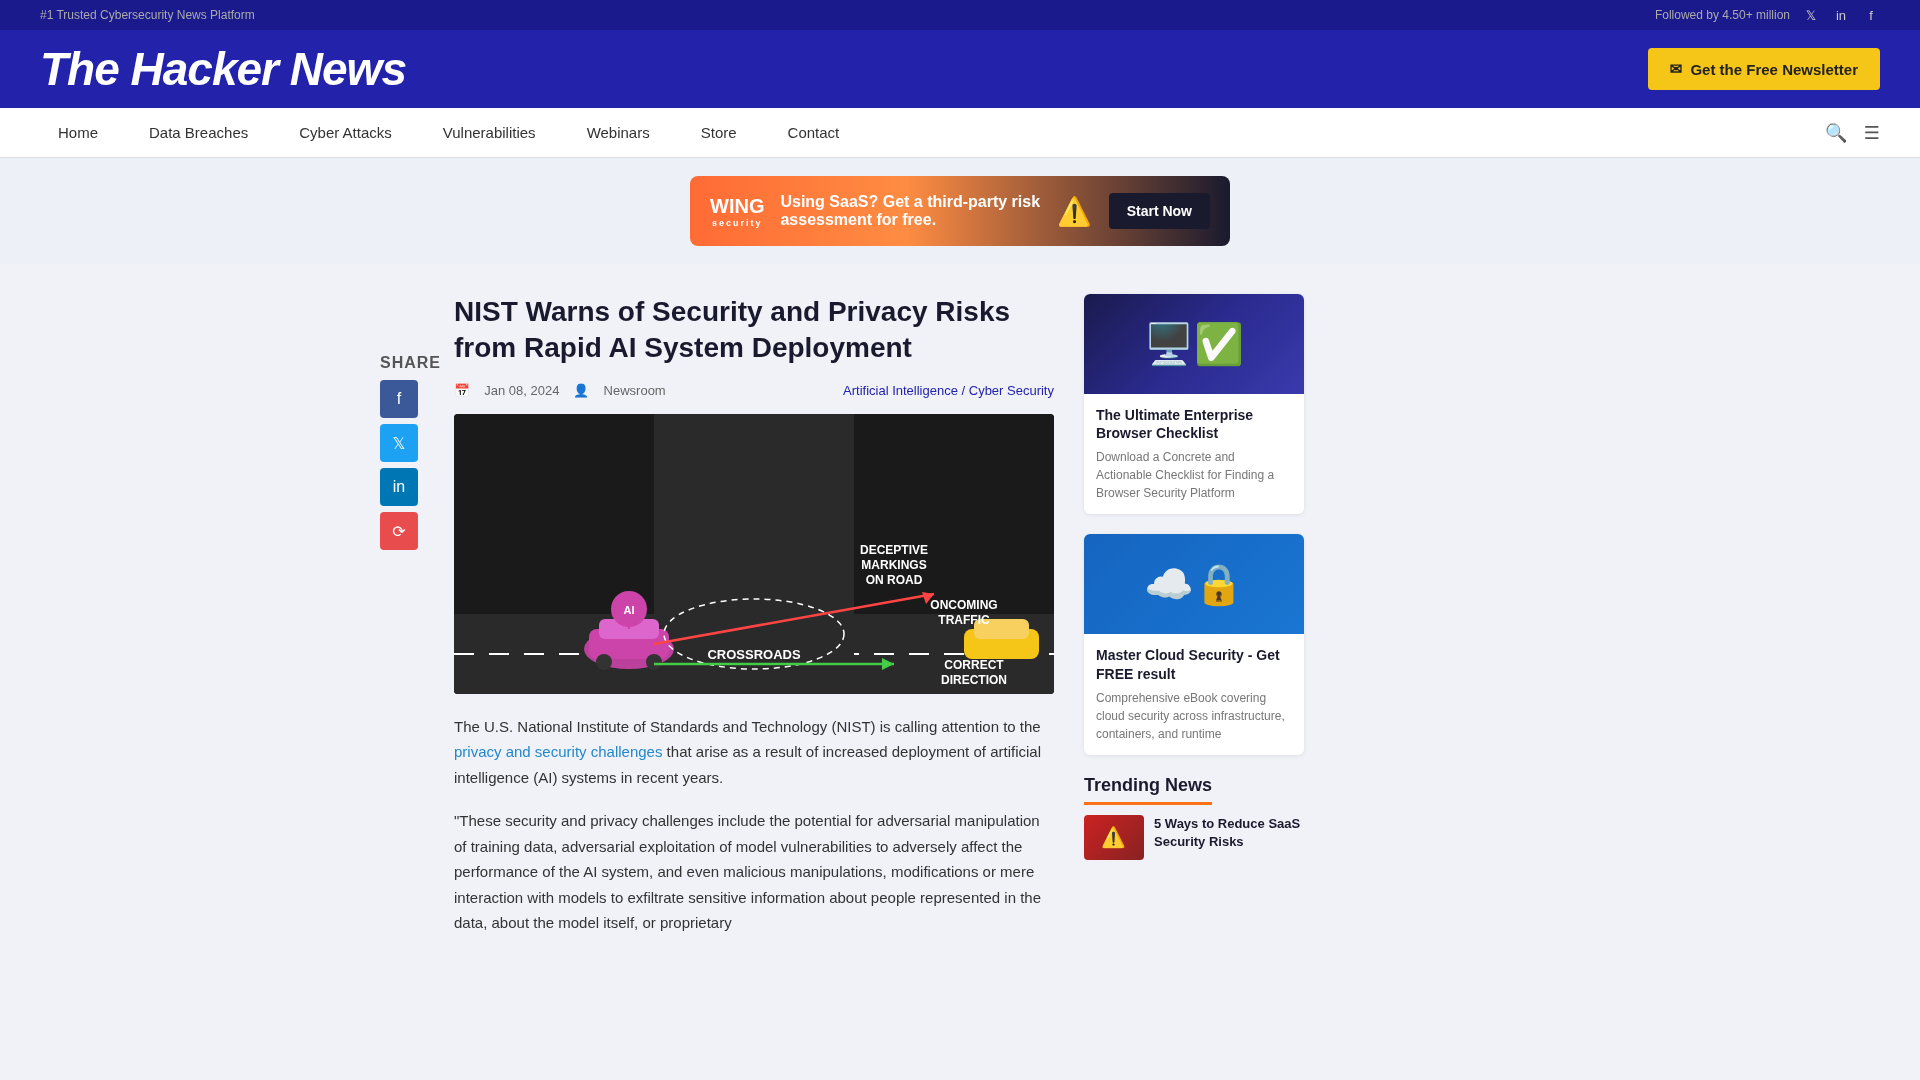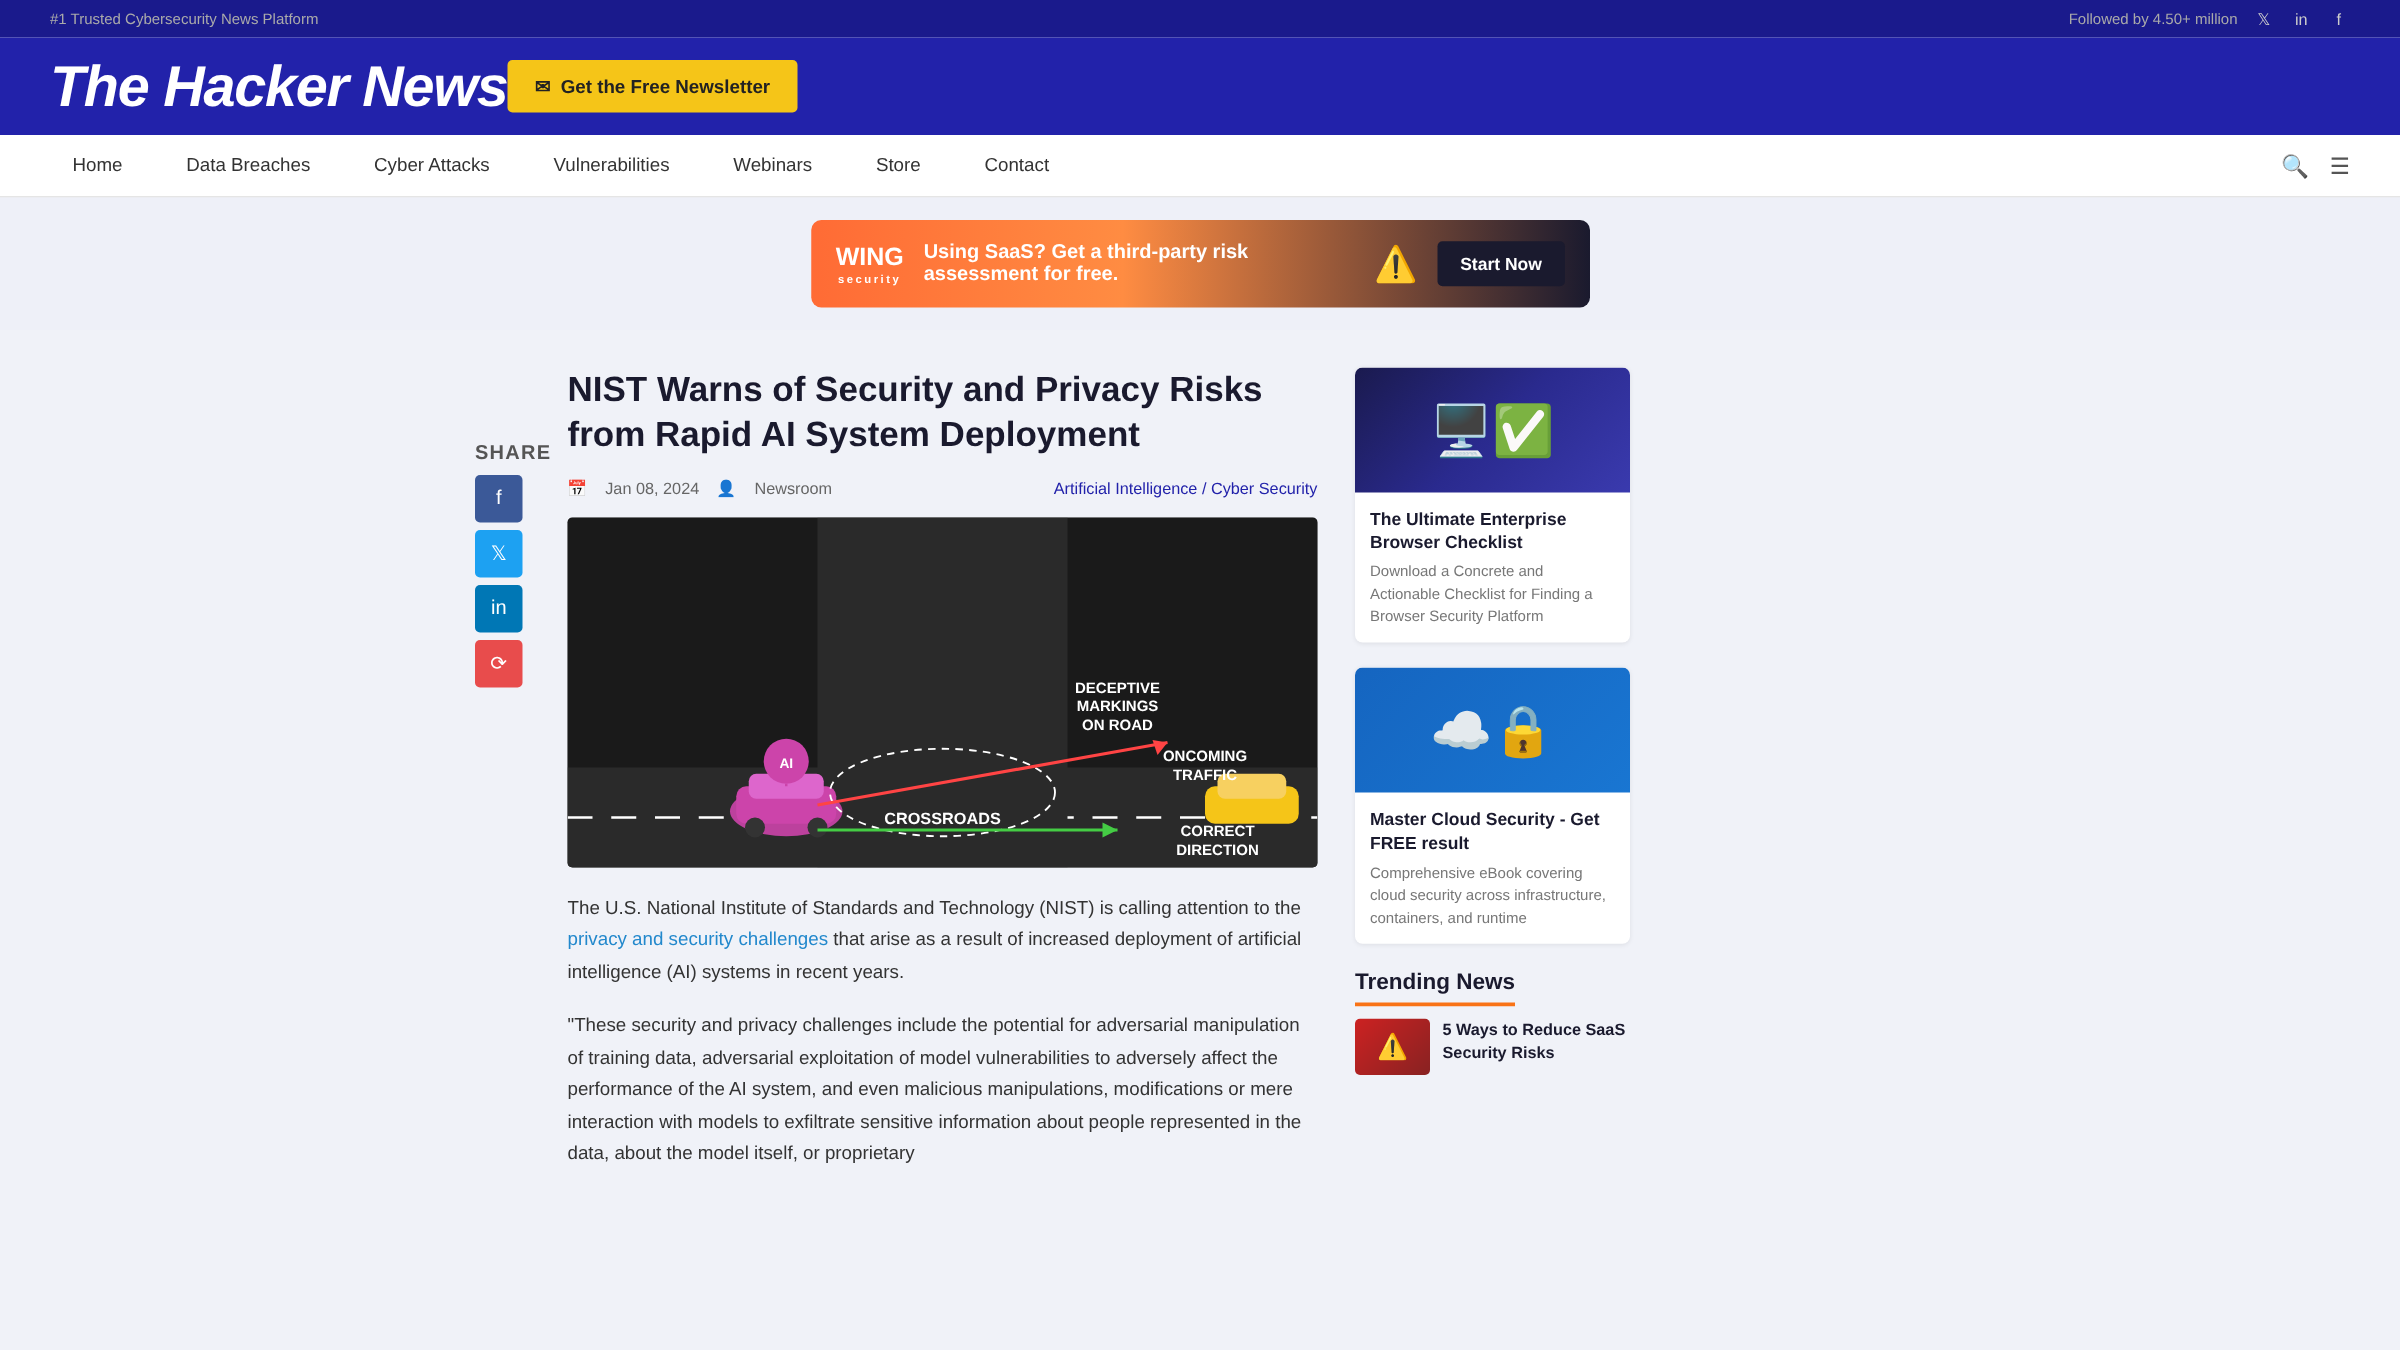--- a/index.html
+++ b/index.html
@@ -30,20 +30,21 @@
       font-size: 13px;
       cursor: pointer;
     }
 
     
     .header {
       background: #2222aa;
       padding: 12px 40px;
       display: flex;
       align-items: center;
+      justify-content: space-between;
     }
     .site-title {
       color: #fff;
       font-size: 46px;
       font-weight: 900;
       font-style: italic;
       letter-spacing: -1px;
     }
     .newsletter-btn {
       background: #f5c518;
@@ -95,21 +96,21 @@
     }
 
     
     .banner-area {
       background: #eef0f8;
       padding: 18px 0;
       display: flex;
       justify-content: center;
     }
     .banner {
-      width: 623px;
+      width: 540px;
       height: 70px;
       background: linear-gradient(90deg, #ff6b35 0%, #ff8c42 40%, #1a1a2e 100%);
       border-radius: 8px;
       display: flex;
       align-items: center;
       padding: 16px 20px;
       gap: 16px;
       cursor: pointer;
     }
     .banner-logo {

